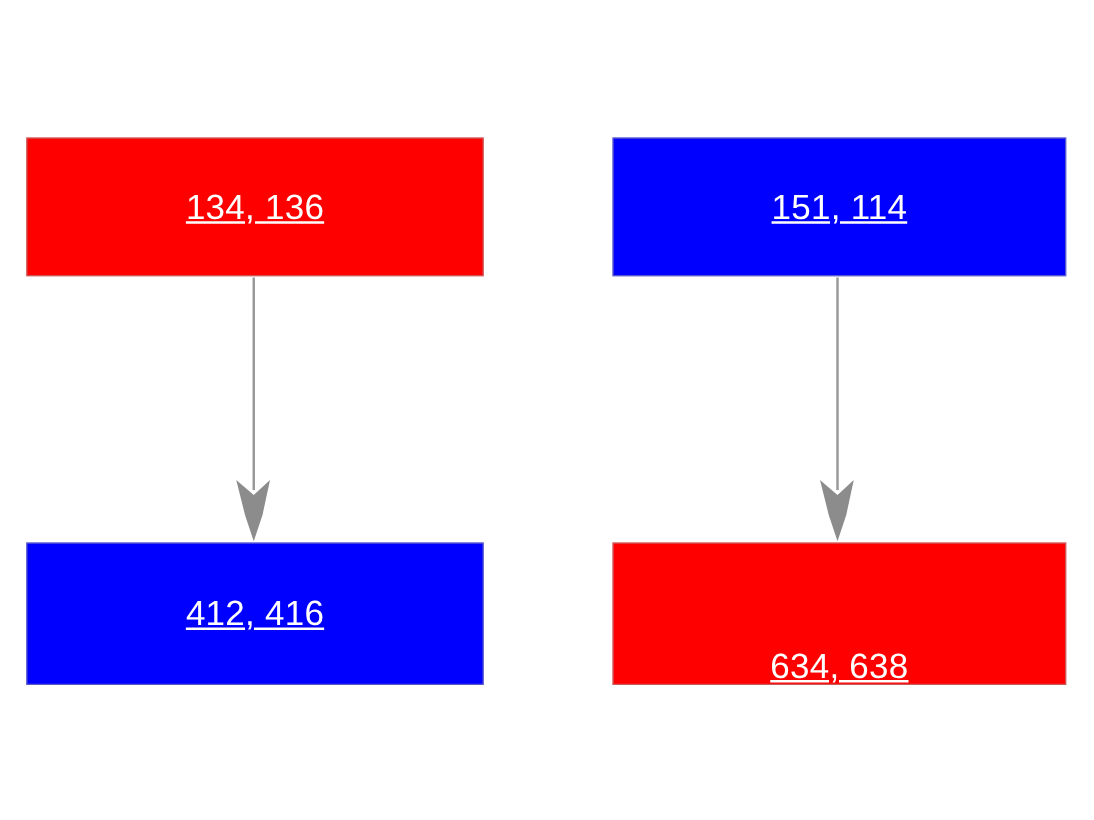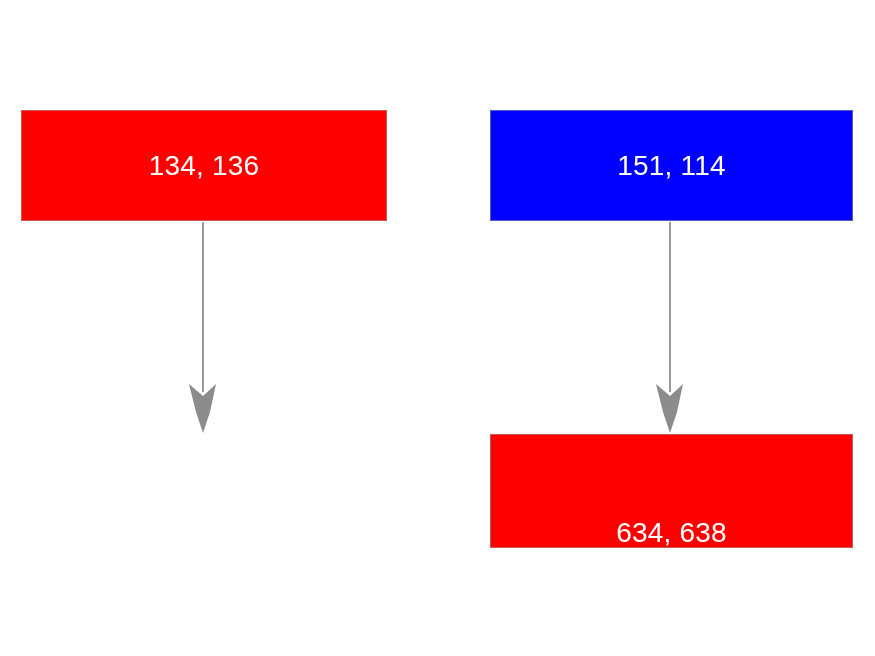--- a/index.html
+++ b/index.html
@@ -27,20 +27,21 @@
     border: 1px solid rgba(160,160,160,0.55);
   }
   .node-label {
     color: #ffffff;
     font-family: "Liberation Sans", sans-serif;
     font-size: 28px;
     line-height: 1;
     letter-spacing: 0.2px;
     white-space: nowrap;
     user-select: none;
+    text-decoration: underline;
   }
   .edge-layer {
     position: absolute;
     left: 0;
     top: 0;
     width: 875px;
     height: 656px;
     pointer-events: none;
   }
 </style>
@@ -57,20 +58,23 @@
     <g>
       <line x1="670" y1="222" x2="670" y2="392" stroke="#9a9a9a" stroke-width="2"></line>
       <path d="M 656 384 L 670 396 L 683 384 L 677 412 L 670 433 L 663 412 Z" fill="#8c8c8c"></path>
     </g>
   </svg>
 
   <div class="node" style="left:21px; top:110px; width:366px; height:111px; background:#ff0000;">
     <span class="node-label">134, 136</span>
   </div>
 
+  <div class="node" style="left:21px; top:434px; width:366px; height:114px; background:#0000ff;">
+    <span class="node-label">412, 416</span>
+  </div>
 
   <div class="node" style="left:490px; top:110px; width:363px; height:111px; background:#0000ff;">
     <span class="node-label">151, 114</span>
   </div>
 
   <div class="node" style="left:490px; top:434px; width:363px; height:114px; background:#ff0000;align-items:flex-end;">
     <span class="node-label">634, 638</span>
   </div>
 
 </div>

